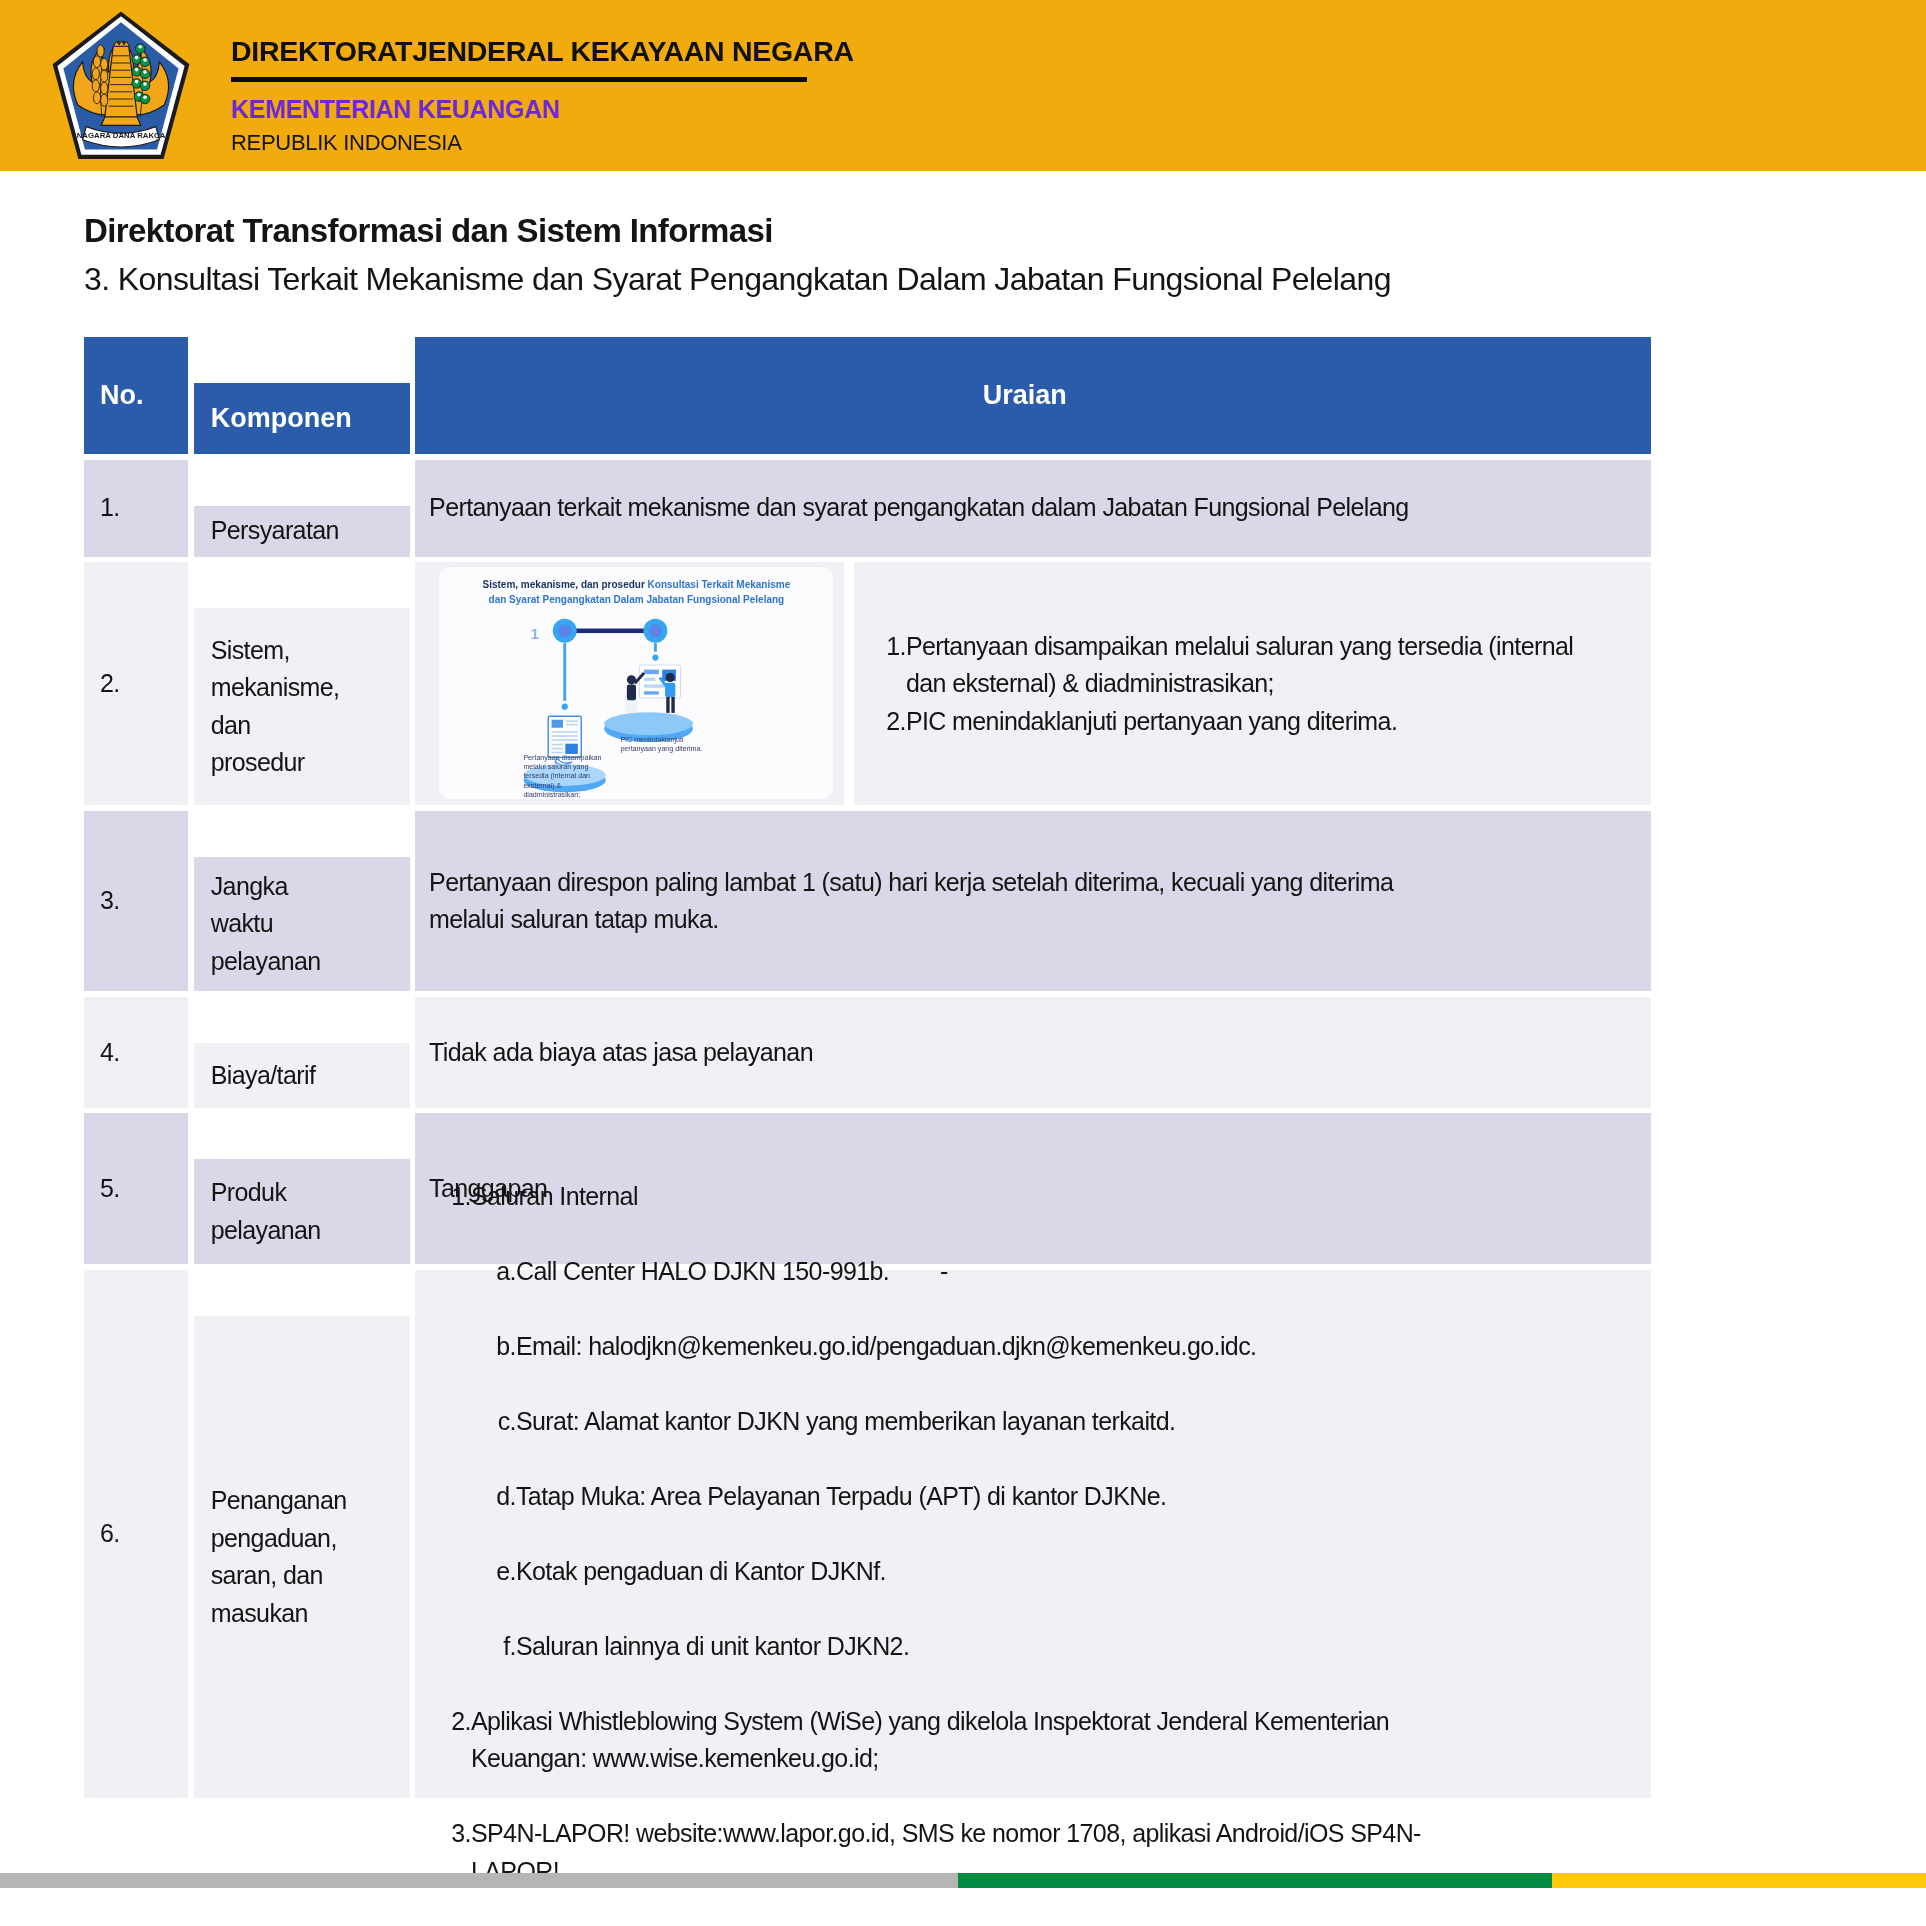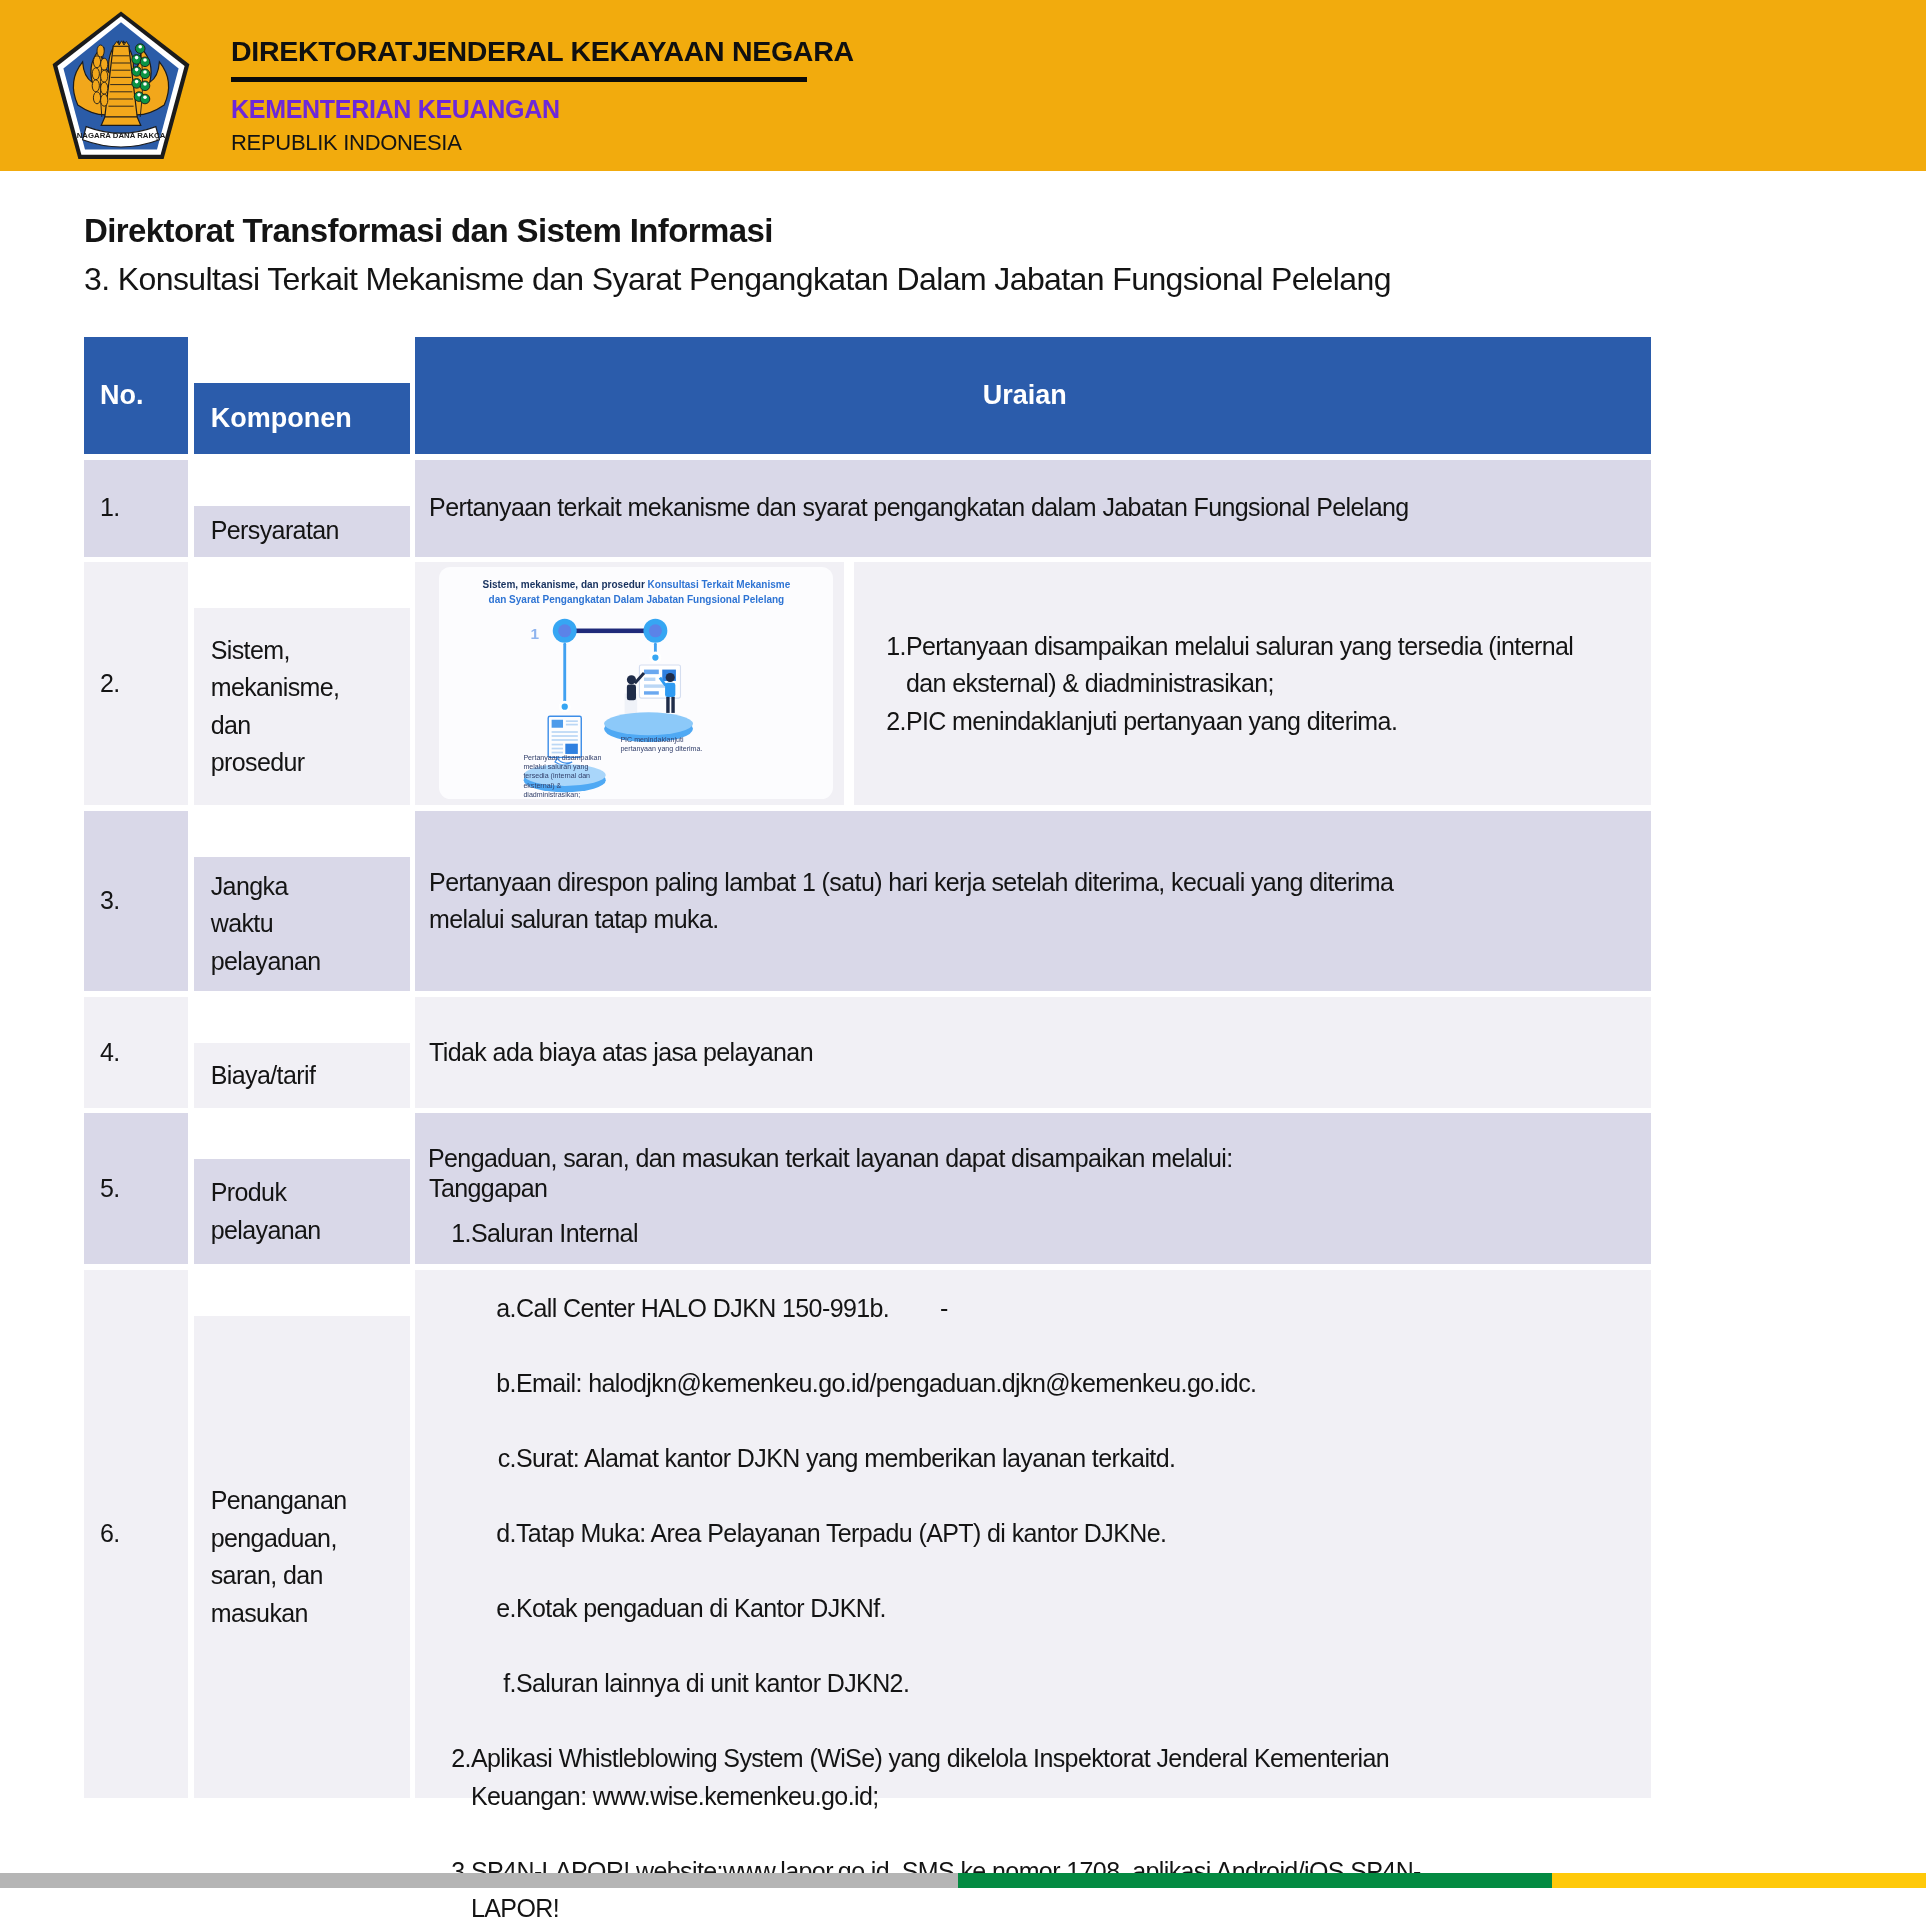--- a/index.html
+++ b/index.html
@@ -261,21 +261,20 @@
 pelayanan</div>
   <div class="cell ur lav">Tanggapan</div>
 
   <div class="cell no lt">6.</div>
   <div class="cell komp lt">Penanganan
 pengaduan,
 saran, dan
 masukan</div>
   <div class="cell ur lt" style="padding:0;">
     <div class="r6block r6list">
-      <div>Pengaduan, saran, dan masukan terkait layanan dapat disampaikan melalui:</div>
       <div class="li">
         <span class="mk">1.</span>
         <span class="tx">Saluran Internal</span>
       </div>
       <div class="li sub">
         <span class="mk">a.</span>
         <span class="tx">Call Center HALO DJKN 150-991b.&nbsp;&nbsp;&nbsp;&nbsp;&nbsp;&nbsp;&nbsp;&nbsp;-</span>
       </div>
       <div class="li sub">
         <span class="mk">b.</span>

